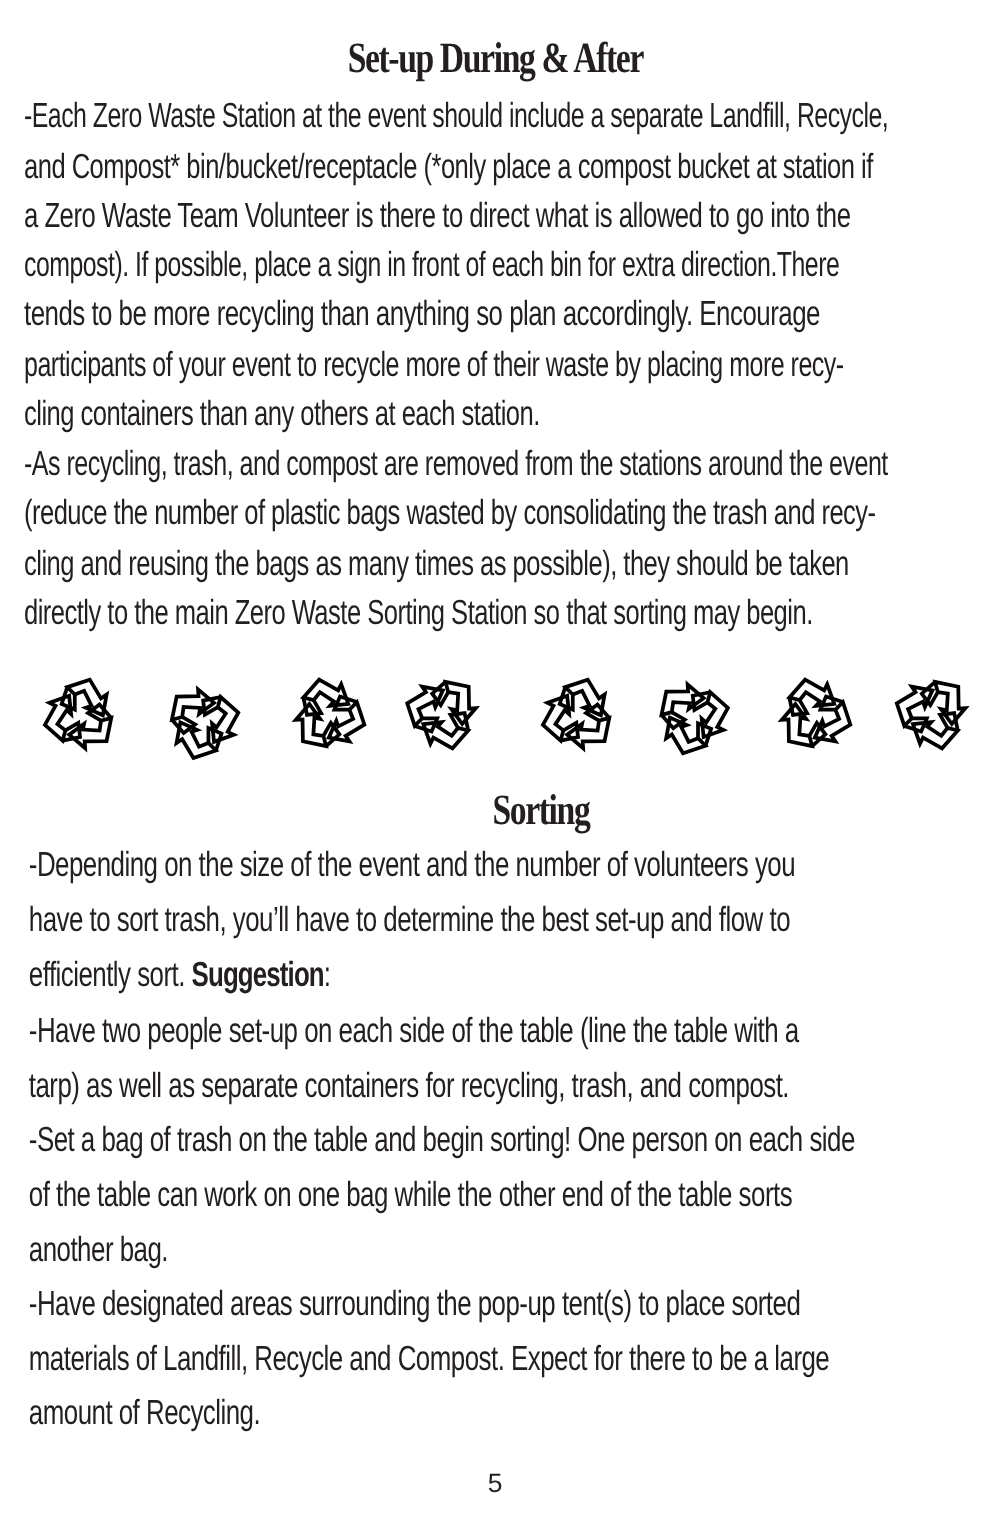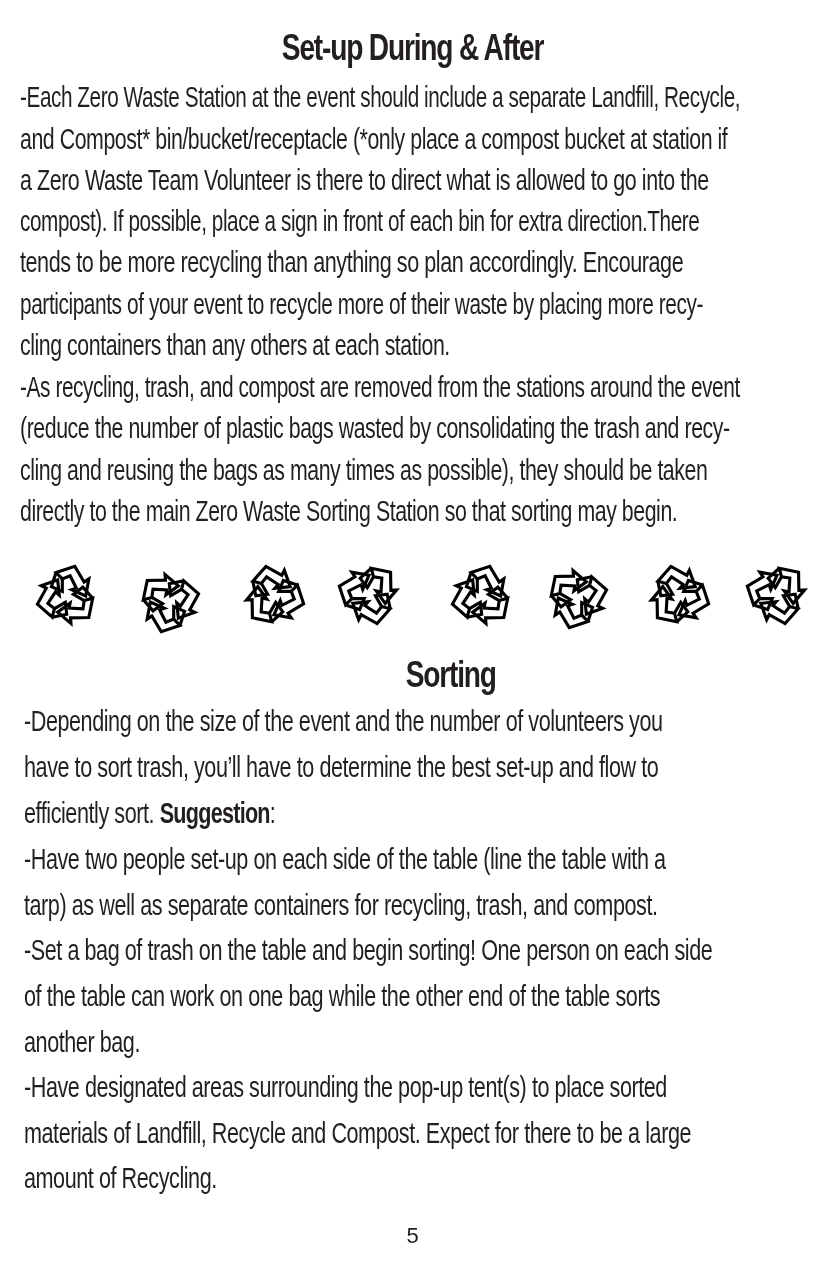--- a/index.html
+++ b/index.html
@@ -13,21 +13,21 @@
       position: relative;
       overflow: hidden;
       color: #231f20;
       font-family: "Liberation Sans", sans-serif;
     }
     .heading {
       position: absolute;
       left: 0;
       width: 825px;
       text-align: center;
-      font-family: Liberation Sans, sans-serif;
+      font-family: Liberation Serif, serif;
       font-weight: bold;
       font-size: 36px;
       letter-spacing: -1.5px;
       line-height: 40px;
     }
     .heading span {
       display: inline-block;
       transform: scaleX(0.78);
       transform-origin: center;
     }

